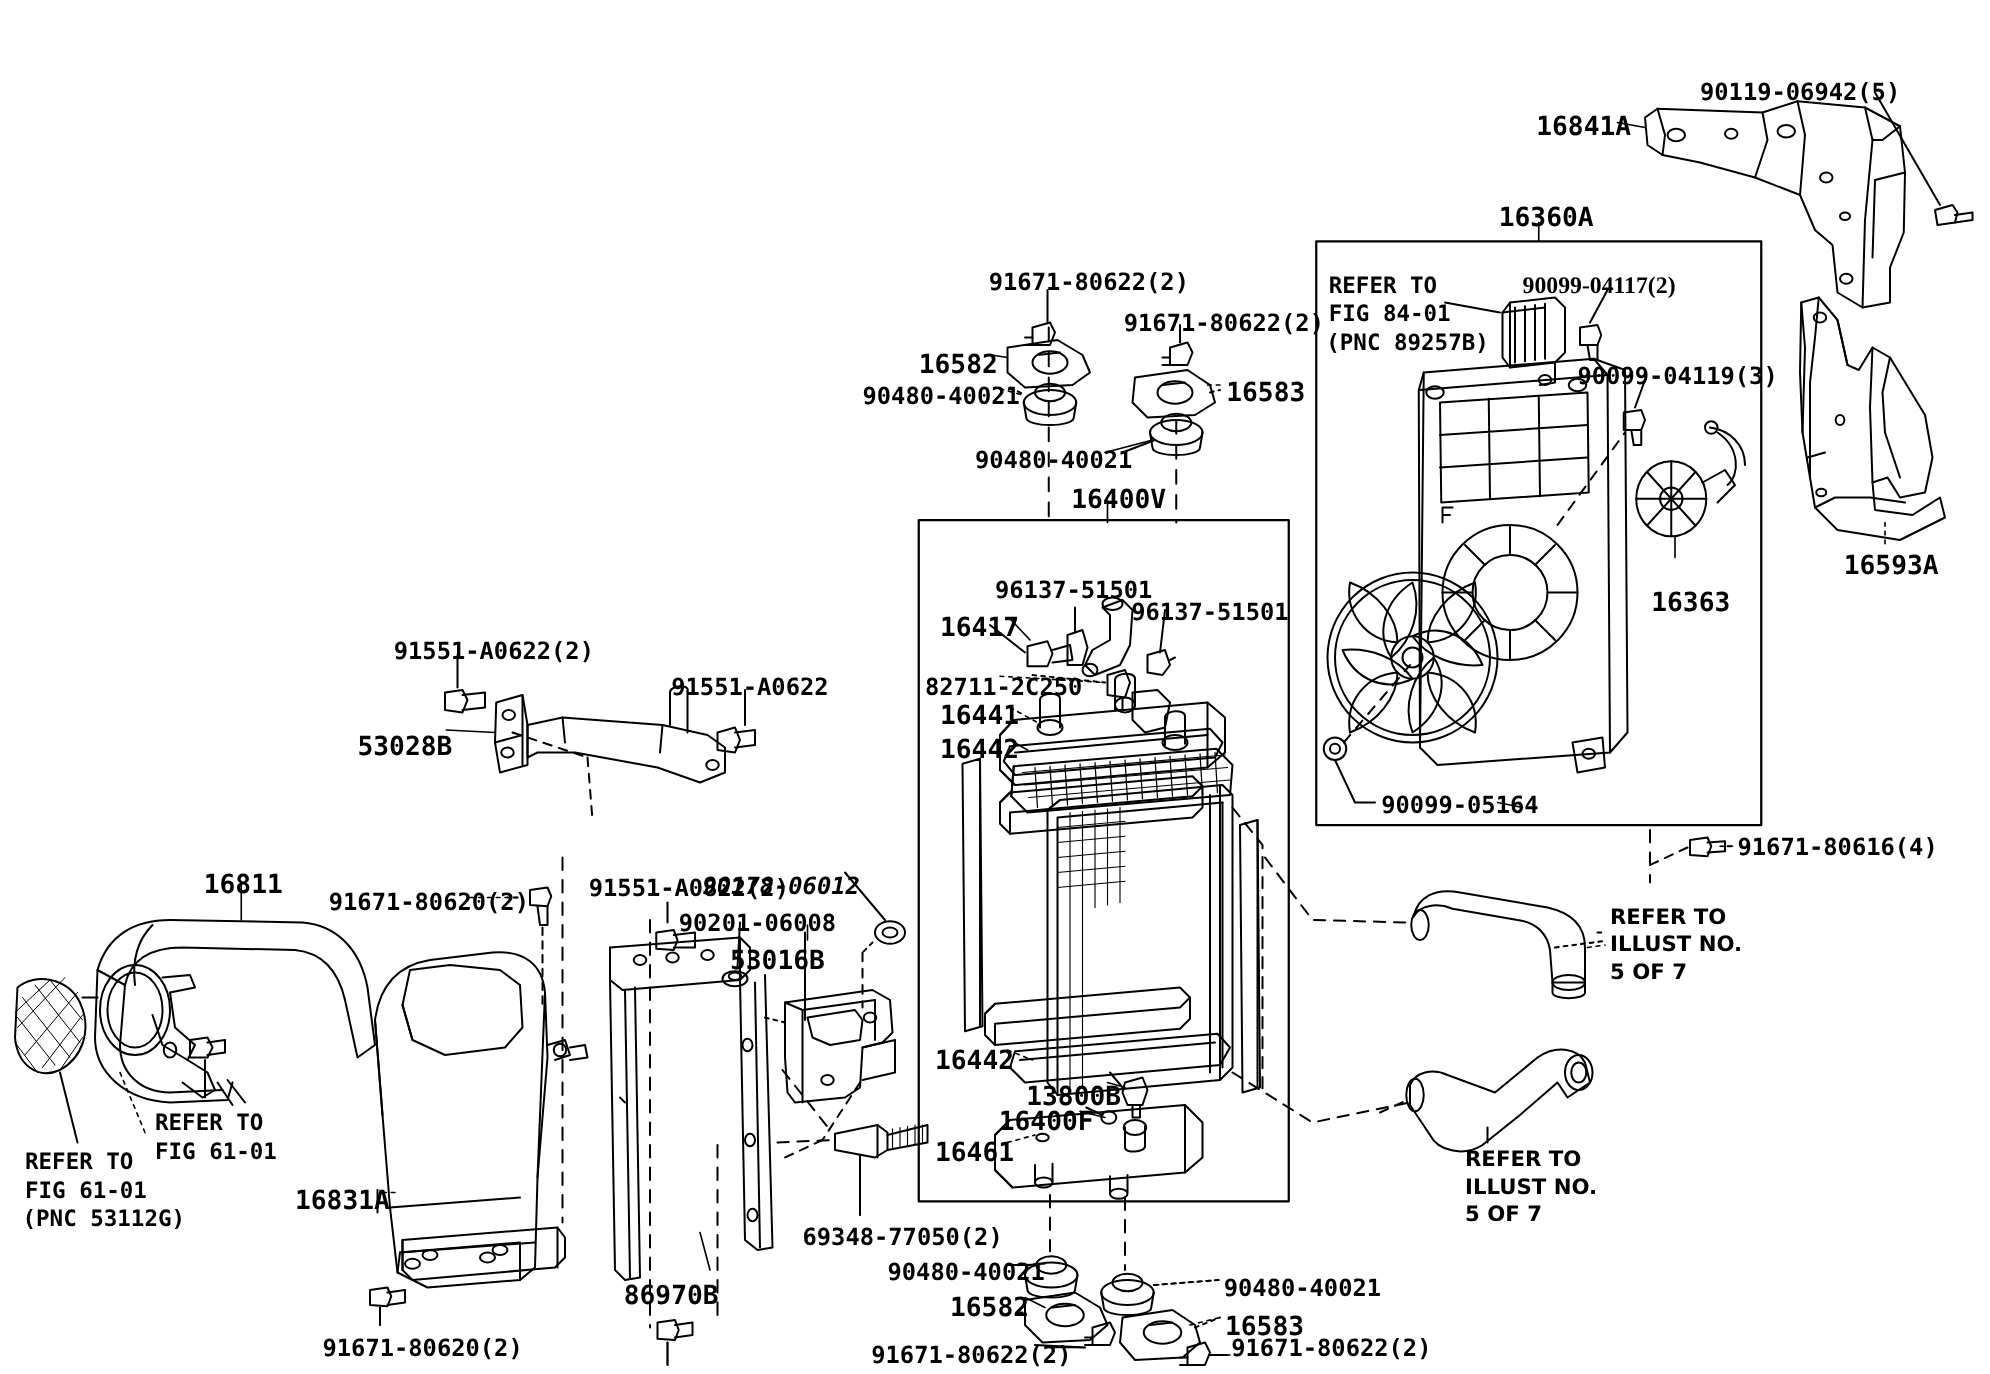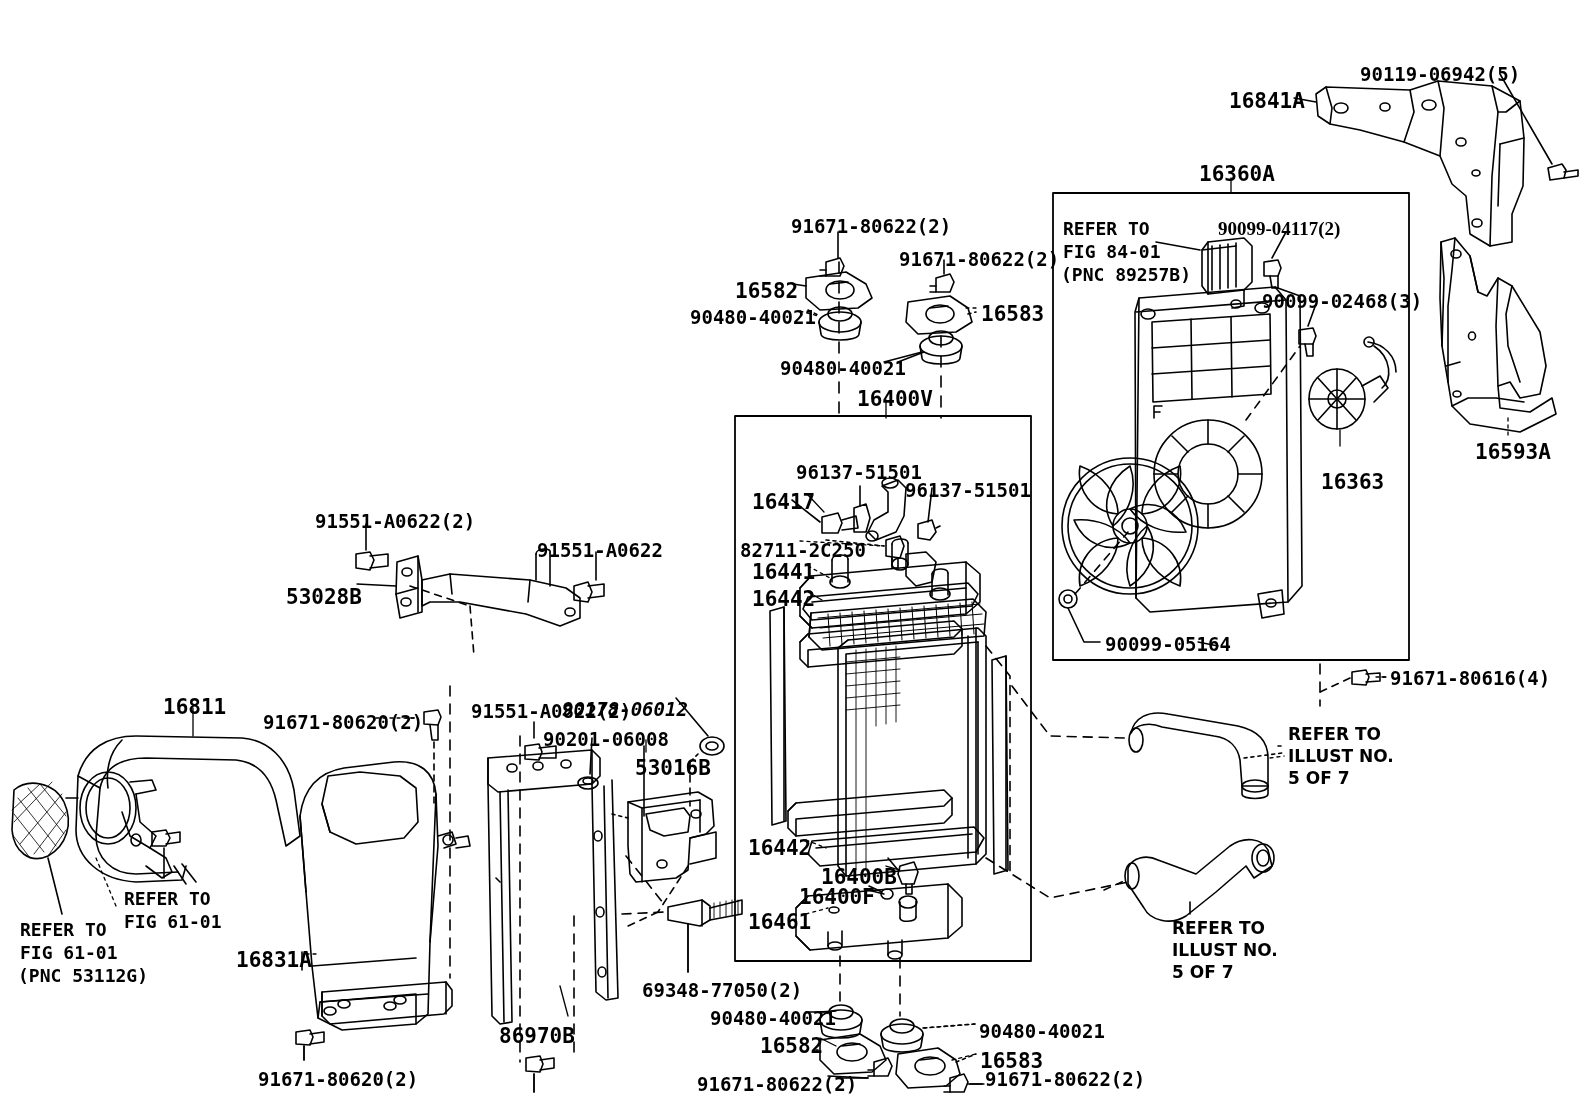--- a/index.html
+++ b/index.html
@@ -569,21 +569,21 @@
   </svg>
 
   <div id="labels">
       <div class="lbl p" style="left: 1360px; top: 16px;">90119-06942(5)</div>
       <div class="lbl pb" style="left: 1229px; top: 42px;">16841A</div>
       <div class="lbl pb" style="left: 1199px; top: 115px;">16360A</div>
       <div class="lbl ref" style="left: 1063px; top: 171px;">REFER TO</div>
       <div class="lbl ref" style="left: 1063px; top: 194px;">FIG 84-01</div>
       <div class="lbl ref" style="left: 1061px; top: 217px;">(PNC 89257B)</div>
       <div class="lbl p" style="left: 1218px; top: 171px; font-family: Liberation Serif, serif;">90099-04117(2)</div>
-      <div class="lbl p" style="left: 1262px; top: 243px;">90099-02468(3)</div>
+      <div class="lbl p" style="left: 1262px; top: 243px;">90099-04119(3)</div>
       <div class="lbl pb" style="left: 1321px; top: 423px;">16363</div>
       <div class="lbl pb" style="left: 1475px; top: 393px;">16593A</div>
       <div class="lbl p" style="left: 1105px; top: 586px;">90099-05164</div>
       <div class="lbl p" style="left: 1390px; top: 620px;">91671-80616(4)</div>
       <div class="lbl refthin" style="left: 1288px; top: 678px;">REFER TO</div>
       <div class="lbl refthin" style="left: 1288px; top: 700px;">ILLUST NO.</div>
       <div class="lbl refthin" style="left: 1288px; top: 722px;">5 OF 7</div>
       <div class="lbl refthin" style="left: 1172px; top: 872px;">REFER TO</div>
       <div class="lbl refthin" style="left: 1172px; top: 894px;">ILLUST NO.</div>
       <div class="lbl refthin" style="left: 1172px; top: 916px;">5 OF 7</div>
@@ -594,39 +594,39 @@
       <div class="lbl p" style="left: 690px; top: 259px;">90480-40021</div>
       <div class="lbl p" style="left: 780px; top: 310px;">90480-40021</div>
       <div class="lbl pb" style="left: 857px; top: 340px;">16400V</div>
       <div class="lbl p" style="left: 796px; top: 414px;">96137-51501</div>
       <div class="lbl p" style="left: 905px; top: 432px;">96137-51501</div>
       <div class="lbl pb" style="left: 752px; top: 443px;">16417</div>
       <div class="lbl p" style="left: 740px; top: 492px;">82711-2C250</div>
       <div class="lbl pb" style="left: 752px; top: 513px;">16441</div>
       <div class="lbl pb" style="left: 752px; top: 540px;">16442</div>
       <div class="lbl pb" style="left: 748px; top: 789px;">16442</div>
-      <div class="lbl pb" style="left: 821px; top: 818px;">16400B</div>
+      <div class="lbl pb" style="left: 821px; top: 818px;">13800B</div>
       <div class="lbl pb" style="left: 799px; top: 838px;">16400F</div>
       <div class="lbl pb" style="left: 748px; top: 863px;">16461</div>
       <div class="lbl p" style="left: 642px; top: 932px;">69348-77050(2)</div>
       <div class="lbl p" style="left: 710px; top: 960px;">90480-40021</div>
       <div class="lbl pb" style="left: 760px; top: 987px;">16582</div>
       <div class="lbl p" style="left: 697px; top: 1026px;">91671-80622(2)</div>
       <div class="lbl p" style="left: 979px; top: 973px;">90480-40021</div>
       <div class="lbl pb" style="left: 980px; top: 1002px;">16583</div>
       <div class="lbl p" style="left: 985px; top: 1021px;">91671-80622(2)</div>
       <div class="lbl p" style="left: 315px; top: 463px;">91551-A0622(2)</div>
       <div class="lbl p" style="left: 537px; top: 492px;">91551-A0622</div>
       <div class="lbl pb" style="left: 286px; top: 538px;">53028B</div>
       <div class="lbl pb" style="left: 163px; top: 648px;">16811</div>
       <div class="lbl p" style="left: 263px; top: 664px;">91671-80620(2)</div>
       <div class="lbl p" style="left: 471px; top: 653px;">91551-A0822(2)</div>
       <div class="lbl p" style="left: 562px; top: 651px; font-style: italic;">90178-06012</div>
       <div class="lbl p" style="left: 543px; top: 681px;">90201-06008</div>
-      <div class="lbl pb" style="left: 635px; top: 709px;">53016B</div>
+      <div class="lbl pb" style="left: 584px; top: 709px;">53016B</div>
       <div class="lbl ref" style="left: 124px; top: 841px;">REFER TO</div>
       <div class="lbl ref" style="left: 124px; top: 864px;">FIG 61-01</div>
       <div class="lbl ref" style="left: 20px; top: 872px;">REFER TO</div>
       <div class="lbl ref" style="left: 20px; top: 895px;">FIG 61-01</div>
       <div class="lbl ref" style="left: 18px; top: 918px;">(PNC 53112G)</div>
       <div class="lbl pb" style="left: 236px; top: 901px;">16831A</div>
       <div class="lbl p" style="left: 258px; top: 1021px;">91671-80620(2)</div>
       <div class="lbl pb" style="left: 499px; top: 977px;">86970B</div>
       <div class="lbl p" style="left: 483px; top: 1052px;">91551-A0822(2)</div>
     </div>

